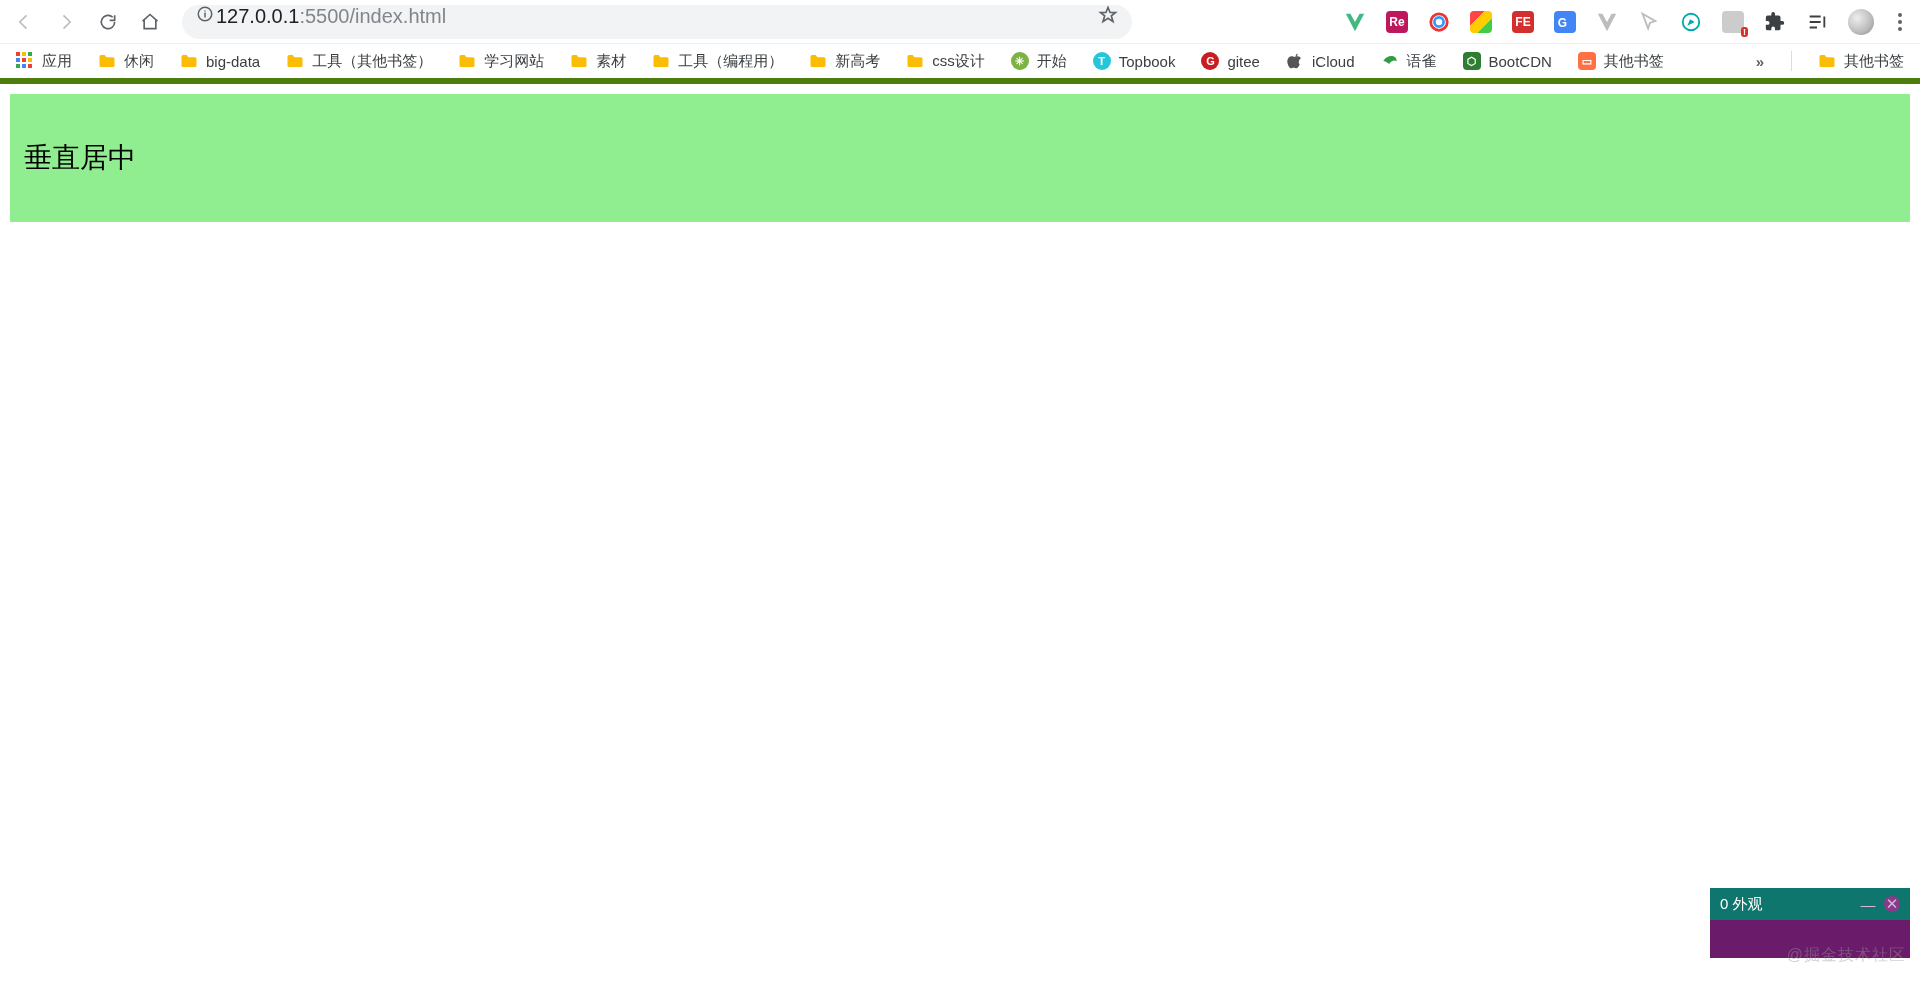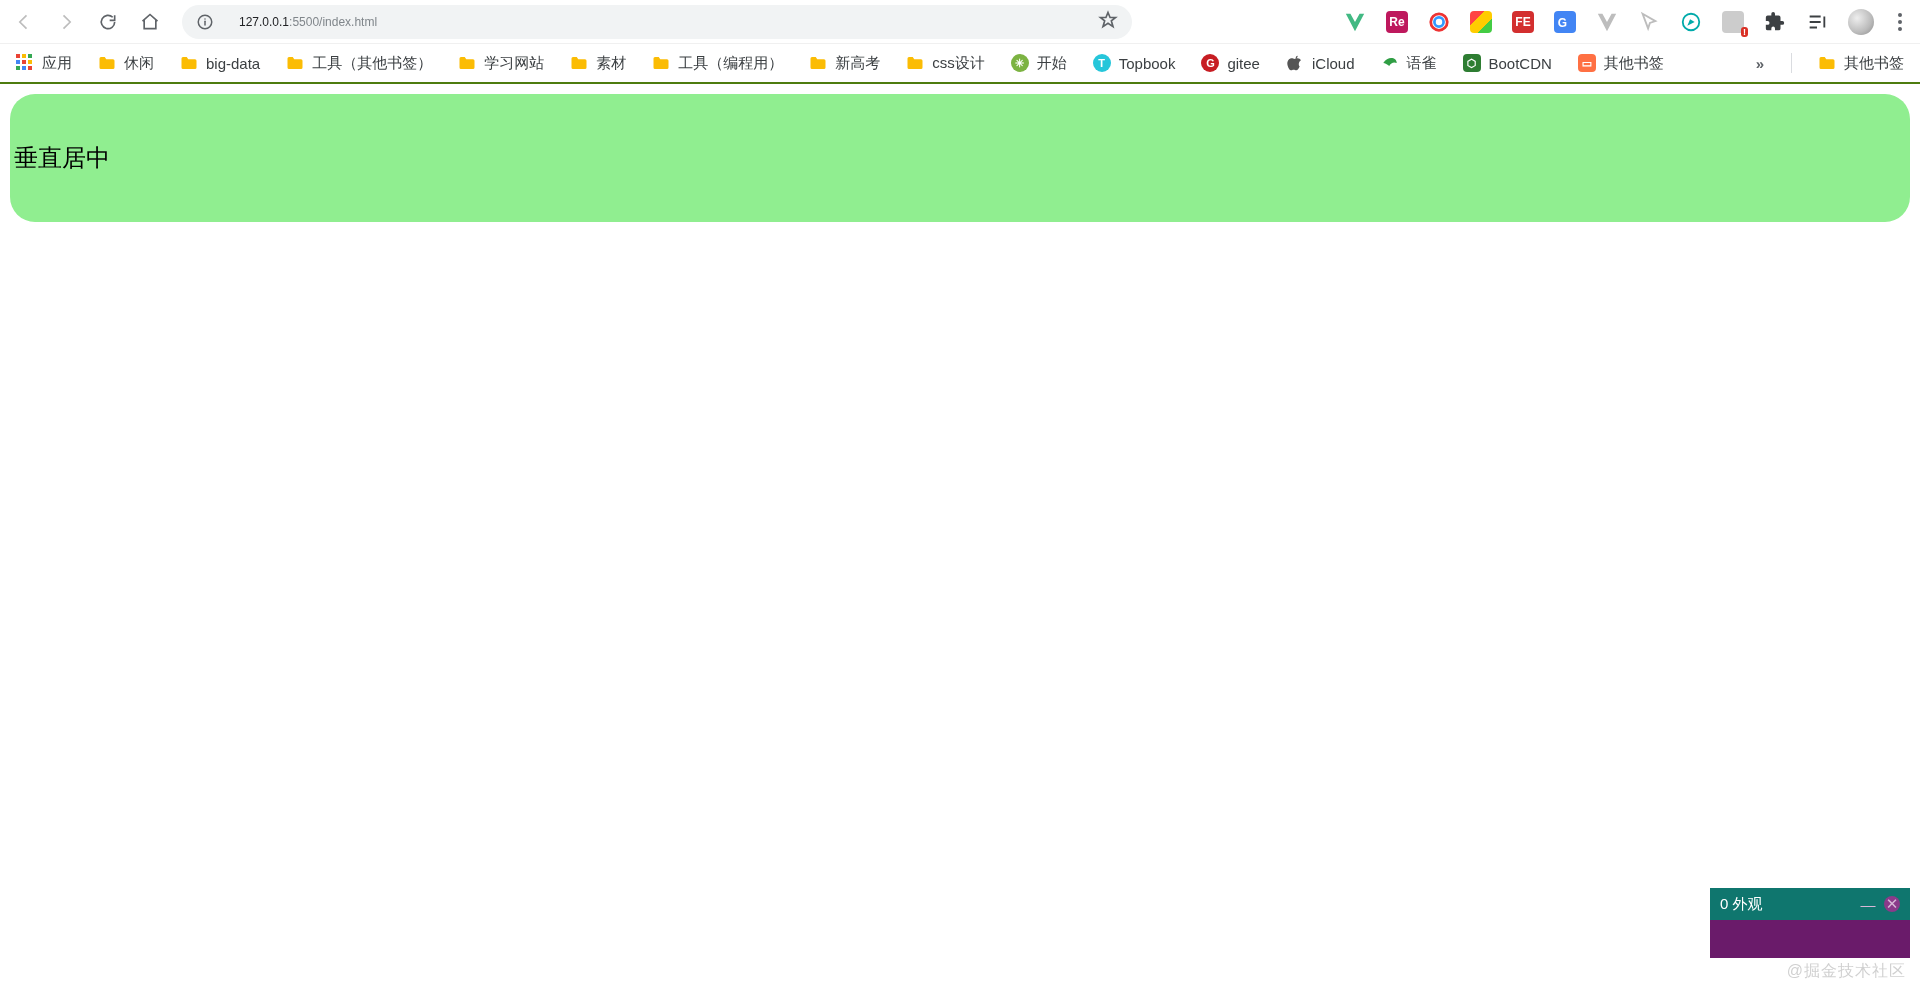--- a/index.html
+++ b/index.html
@@ -20,25 +20,24 @@
   .nav-btn { width: 20px; height: 20px; display: flex; align-items: center; justify-content: center; color: #5f6368; }
   .nav-btn.disabled { color: #bdbdbd; }
   .nav-btn svg { width: 20px; height: 20px; }
 
   .omnibox {
     flex: 0 0 950px;
     height: 34px;
     background: #f1f3f4;
     border-radius: 17px;
     display: flex;
-    align-items: center;
     padding: 0 14px;
     color: #202124;
-    font-size: 12px;
-    gap: 25px;
+    font-size: 20px;
+    gap: 2px;
   }
   .omnibox .info-icon { width: 18px; height: 18px; display:flex; align-items:center; justify-content:center; color:#5f6368; }
   .omnibox .url { flex: 1; white-space: nowrap; overflow: hidden; }
   .omnibox .url .gray { color: #80868b; }
   .omnibox .star { color: #5f6368; }
 
   .ext-icons { margin-left: auto; display: flex; align-items: center; gap: 20px; }
   .ext-icon { width: 22px; height: 22px; display:flex; align-items:center; justify-content:center; font-size: 12px; font-weight:bold; color:#fff; border-radius:4px; position:relative; }
   .ext-icon svg { width: 22px; height: 22px; }
   .ext-badge { position:absolute; right:-4px; bottom:-4px; background:#d93025; color:#fff; font-size:9px; border-radius:3px; padding:0 2px; line-height:10px; }
@@ -50,21 +49,21 @@
   
   .bookmark-bar {
     height: 40px;
     background: #fff;
     display: flex;
     align-items: center;
     padding: 0 16px;
     gap: 26px;
     font-size: 15px;
     color: #3c4043;
-    border-bottom: 2px solid #4d7c0f;
+    border-bottom: 6px solid #4d7c0f;
   }
   .bk-item { display: flex; align-items: center; gap: 8px; white-space: nowrap; }
   .bk-folder-icon { width:18px; height:16px; }
   .bk-folder-icon svg { width:18px; height:16px; }
   .bk-icon { width:18px; height:18px; display:flex; align-items:center; justify-content:center; font-size:11px; font-weight:bold; border-radius:50%; }
   .bk-spacer { flex: 1; }
   .bk-overflow { color:#5f6368; font-weight:bold; letter-spacing:1px; }
   .bk-sep { width:1px; height:20px; background:#dadce0; }
 
   
@@ -73,24 +72,23 @@
     height: calc(100% - 84px);
     background:#fff;
     padding: 10px;
   }
   .green-box {
     width: 100%;
     height: 128px;
     background: #90ee90;
     display: flex;
     align-items: center;
-    padding-left: 4px;
-    font-size: 24px;
+    padding-left: 14px;
+    font-size: 28px;
     color: #000;
-    border-radius: 25px;
   }
 
   
   .panel {
     position: absolute;
     right: 10px;
     bottom: 30px;
     width: 200px;
     height: 70px;
     background: #6a1b6a;
@@ -105,21 +103,21 @@
     padding: 0 10px;
     gap: 8px;
   }
   .panel-header .ttl { flex:1; }
   .panel-header .winbtn { width:16px; height:16px; display:flex; align-items:center; justify-content:center; color:#d8b8d8; }
   .panel-header .winbtn.close { background:#8a3a8a; border-radius:50%; }
 
   .watermark {
     position: absolute;
     right: 14px;
-    bottom: 6px;
+    bottom: 22px;
     font-size: 16px;
     color: rgba(150,150,150,.45);
     letter-spacing: 1px;
   }
 
   .apps-icon { width:18px; height:18px; display:grid; grid-template-columns:repeat(3,4px); grid-template-rows:repeat(3,4px); gap:2px; }
   .apps-icon span:nth-child(1){background:#ea4335;} .apps-icon span:nth-child(2){background:#fbbc04;} .apps-icon span:nth-child(3){background:#34a853;}
   .apps-icon span:nth-child(4){background:#4285f4;} .apps-icon span:nth-child(5){background:#ea4335;} .apps-icon span:nth-child(6){background:#fbbc04;}
   .apps-icon span:nth-child(7){background:#34a853;} .apps-icon span:nth-child(8){background:#4285f4;} .apps-icon span:nth-child(9){background:#ea4335;}
 </style>

